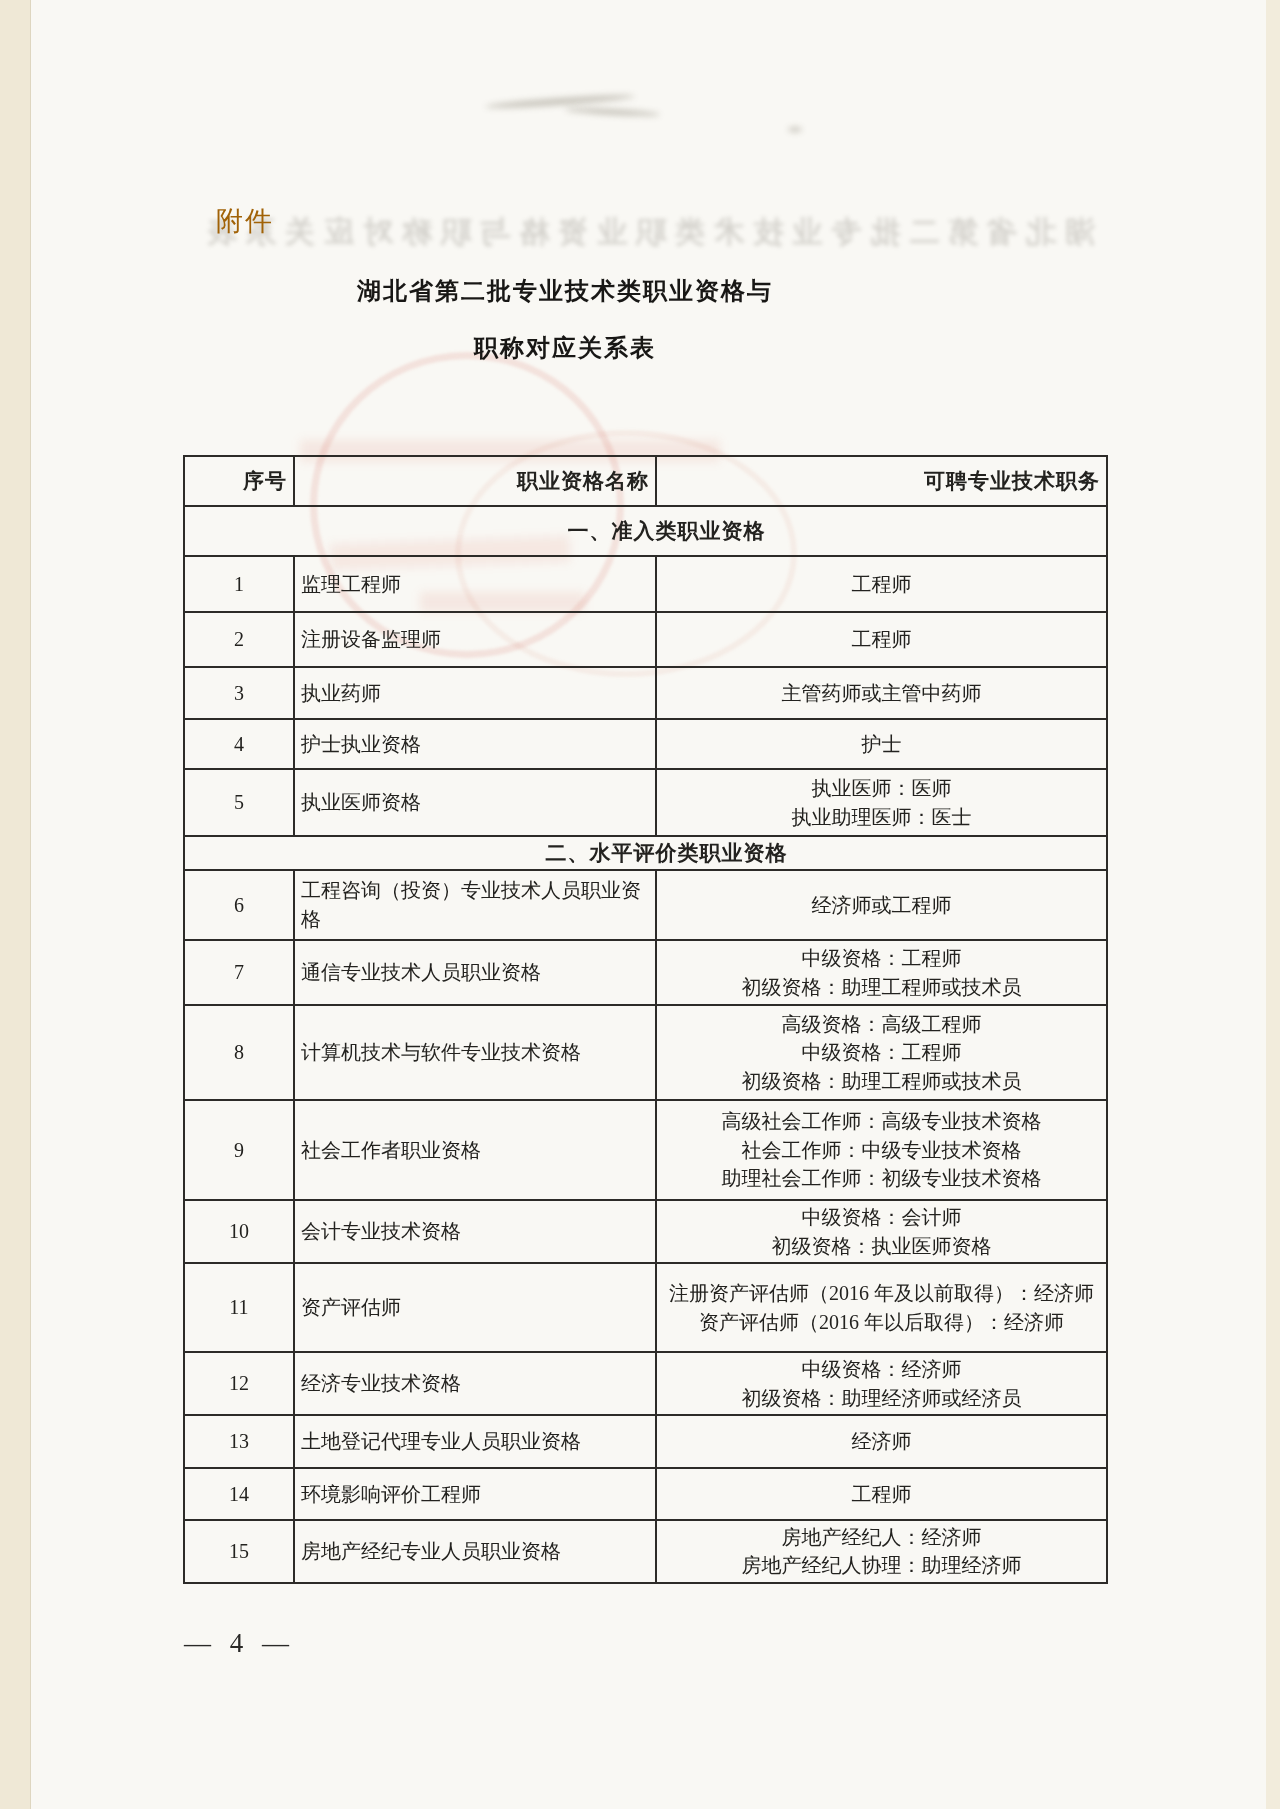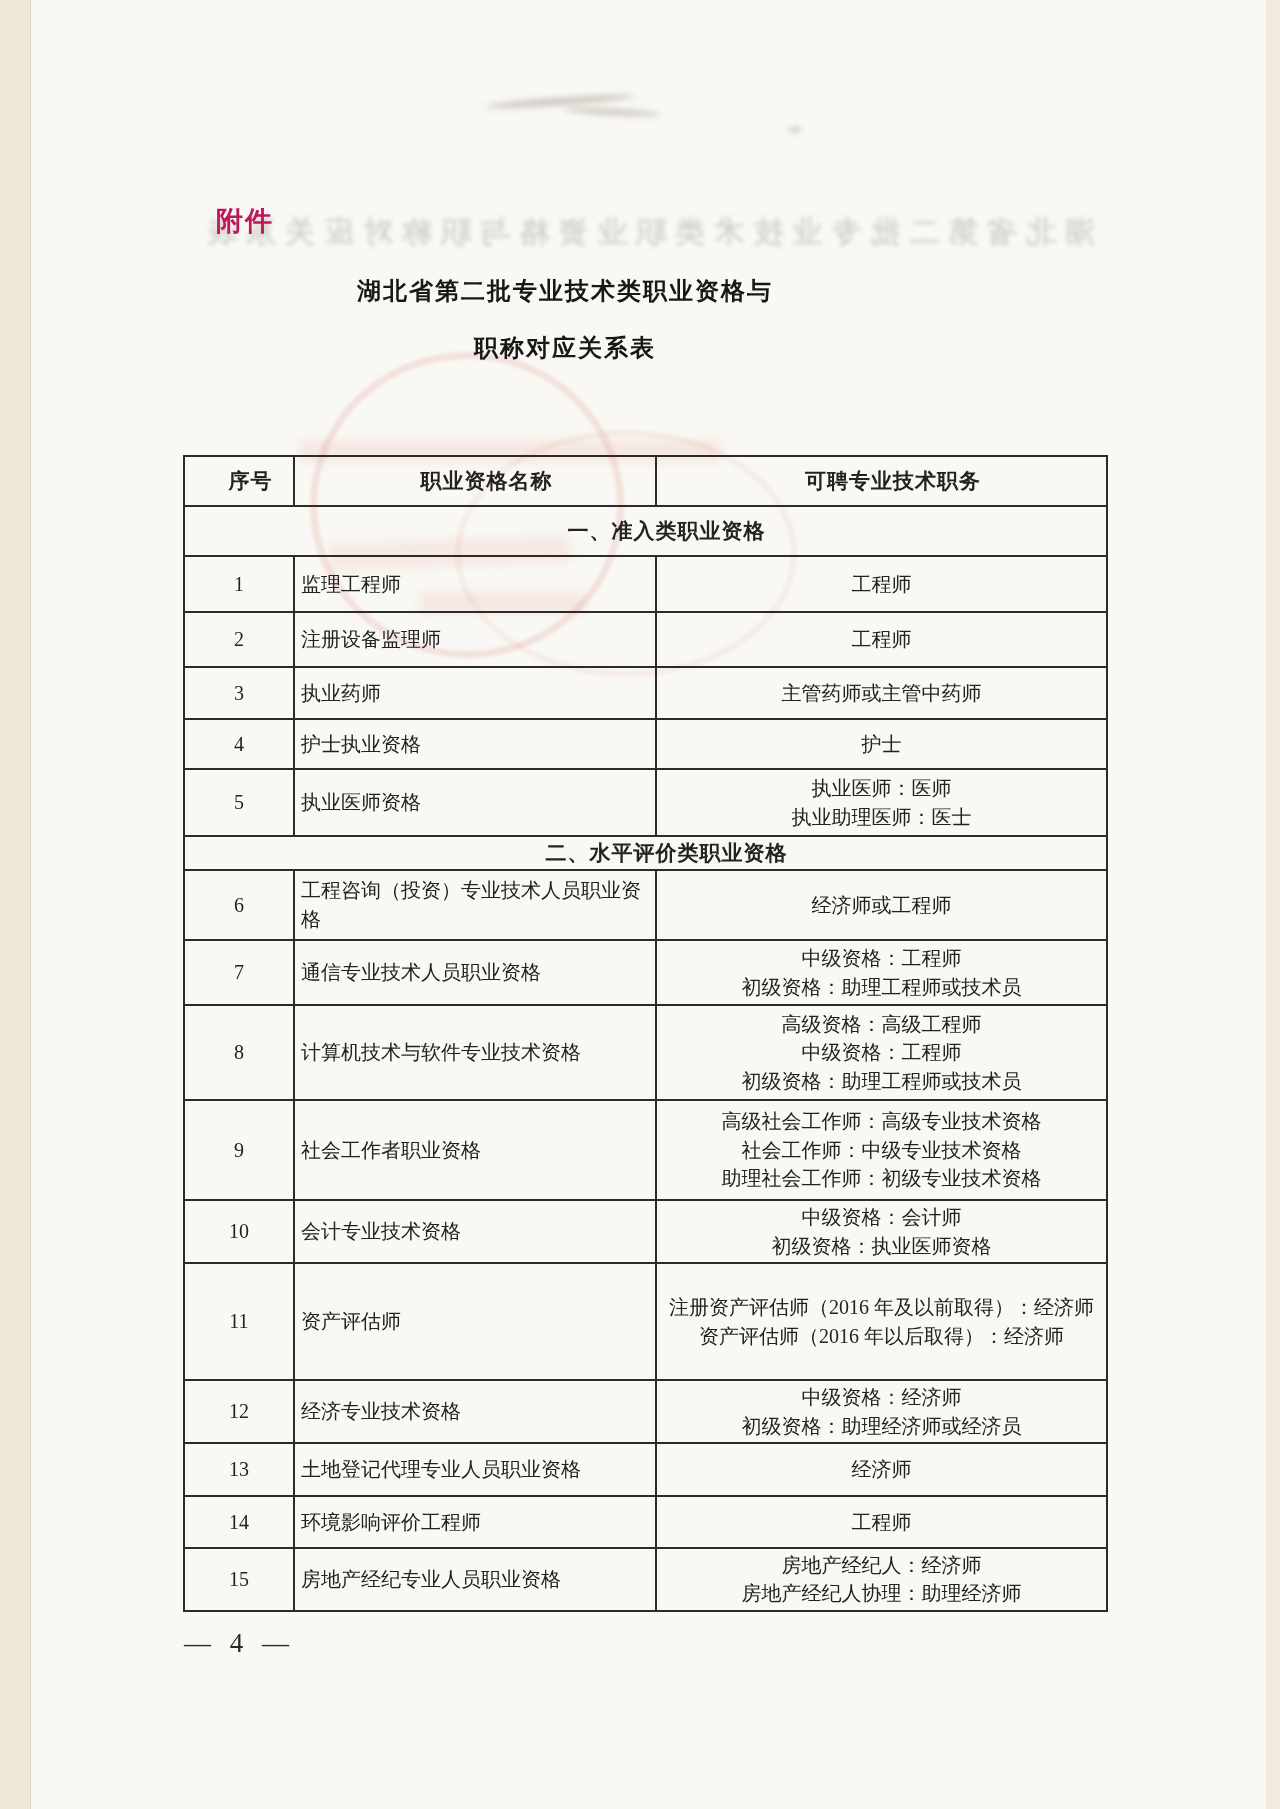--- a/index.html
+++ b/index.html
@@ -28,41 +28,41 @@
     border:7px solid rgba(205,80,60,.13);border-radius:50%;filter:blur(1.5px);}
   .seal-ring.r2{left:455px;top:430px;width:330px;height:235px;
     border:6px solid rgba(205,80,60,.07);}
   .seal-smudge{position:absolute;background:rgba(214,90,70,.10);filter:blur(5px);}
   .seal-smudge.m1{left:300px;top:440px;width:420px;height:22px;}
   .seal-smudge.m2{left:330px;top:540px;width:240px;height:26px;transform:rotate(-2deg);}
   .seal-smudge.m3{left:420px;top:592px;width:165px;height:20px;}
   
   .attachment{
     position:absolute;left:216px;top:203px;
-    font-family:"Liberation Sans", sans-serif;font-weight:700;
-    font-size:27px;letter-spacing:2px;color:#be185d;
+    font-family:"Liberation Sans", sans-serif;font-weight:400;
+    font-size:27px;letter-spacing:2px;color:#a16207;
   }
   .title-block{
     position:absolute;left:160px;top:262px;width:810px;text-align:center;
     font-family:"Liberation Sans", sans-serif;font-weight:bold;
     font-size:24px;line-height:57px;letter-spacing:2px;color:#181715;
   }
   
   table.qual{
     position:absolute;left:183px;top:455px;
     border-collapse:collapse;table-layout:fixed;width:923px;
     font-size:20px;color:#23221f;
   }
   table.qual td, table.qual th{
     border:2px solid #2d2b28;vertical-align:middle;
     font-weight:normal;padding:2px 6px;
   }
   table.qual tr.head th{
     font-family:Liberation Mono, monospace;font-weight:700;
-    text-align:center;font-size:21px;letter-spacing:1px;padding-left:29px;
+    text-align:right;font-size:21px;letter-spacing:1px;padding-left:29px;
   }
   table.qual tr.banner td{
     font-family:"Liberation Sans", sans-serif;font-weight:700;
     text-align:center;font-size:21px;letter-spacing:1px;padding-left:48px;
   }
   td.num{text-align:center;font-size:20px;}
   td.name{text-align:left;padding:2px 26px 2px 9px;line-height:1.45;}
   td.titles{text-align:center;padding:3px 12px 3px 9px;line-height:1.42;}
   td.titles .line{display:block;}
   .page-number{
@@ -188,21 +188,21 @@
       </td>
     </tr>
     <tr style="height:63px">
       <td class="num">10</td>
       <td class="name">会计专业技术资格</td>
       <td class="titles">
         <span class="line">中级资格：会计师</span>
         <span class="line">初级资格：执业医师资格</span>
       </td>
     </tr>
-    <tr style="height:117px">
+    <tr style="height:89px">
       <td class="num">11</td>
       <td class="name">资产评估师</td>
       <td class="titles">
         <span class="line">注册资产评估师（2016 年及以前取得）：经济师</span>
         <span class="line">资产评估师（2016 年以后取得）：经济师</span>
       </td>
     </tr>
     <tr style="height:63px">
       <td class="num">12</td>
       <td class="name">经济专业技术资格</td>

